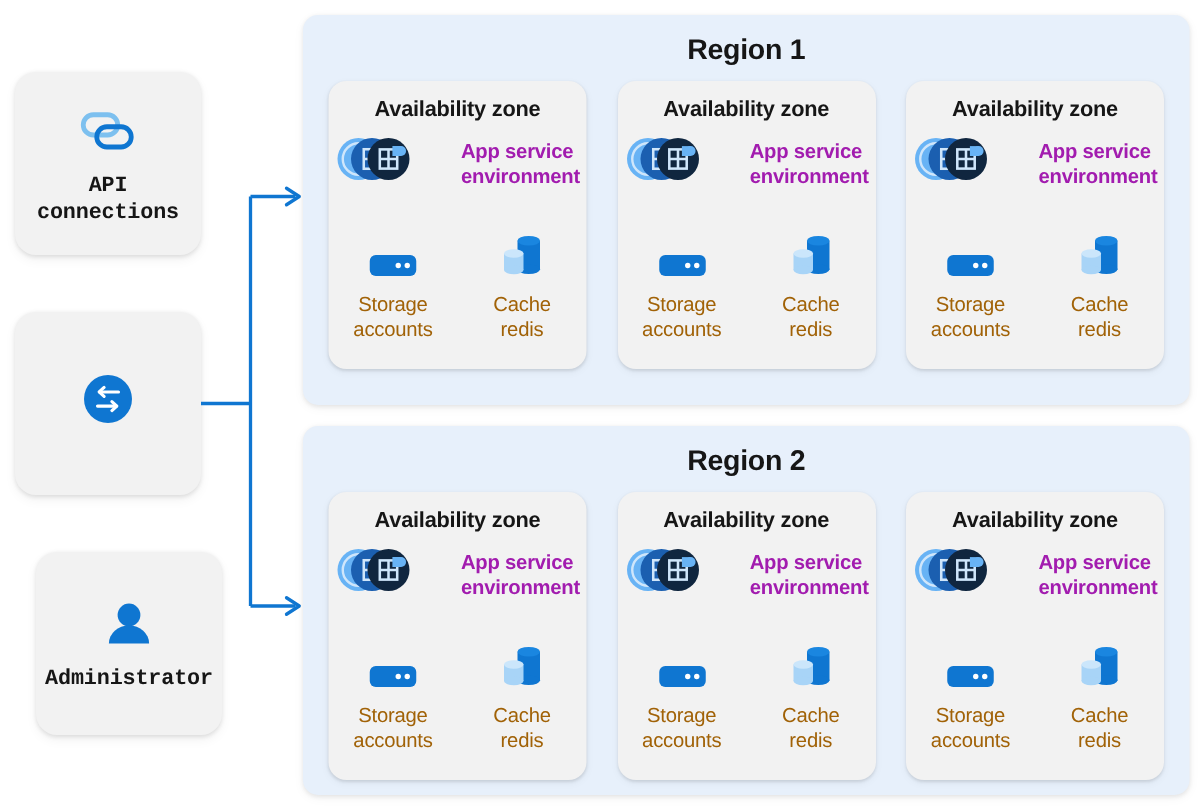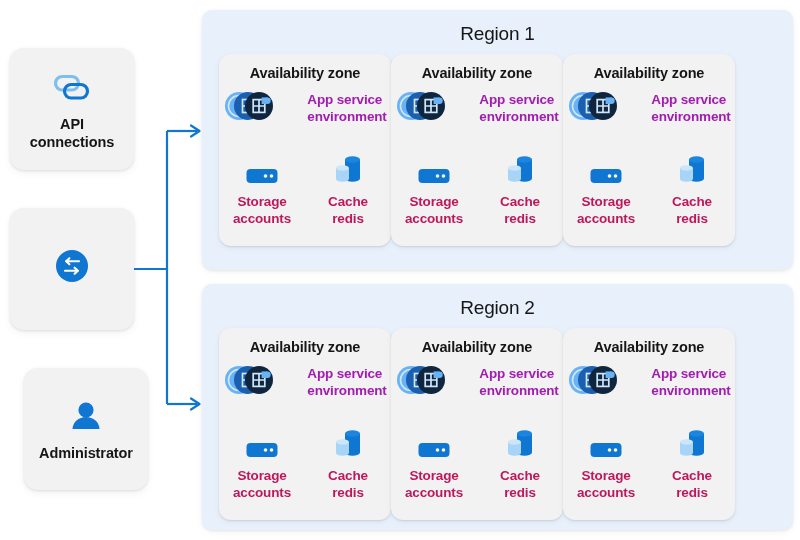--- a/index.html
+++ b/index.html
@@ -23,20 +23,21 @@
   .side-card {
     position: absolute;
     width: 124px;
     background: #f2f2f2;
     border-radius: 14px;
     box-shadow: 0 1px 3px rgba(0,0,0,0.10), 0 3px 8px rgba(0,0,0,0.05);
     display: flex;
     flex-direction: column;
     align-items: center;
     justify-content: center;
+    font-family: Liberation Mono, monospace;
   }
   #card-api        { left: 10px; top: 48px;  height: 122px; }
   #card-traffic    { left: 10px; top: 208px; height: 122px; }
   #card-admin      { left: 24px; top: 368px; height: 122px; }
 
   .side-icon {
     height: 42px;
     display: flex;
     align-items: center;
     justify-content: center;
@@ -68,30 +69,30 @@
     background: #e7f0fb;
     border-radius: 10px;
     box-shadow: 0 1px 3px rgba(0,0,0,0.08), 0 2px 8px rgba(0,0,0,0.045);
   }
   #region-1 { top: 10px;  height: 260px; }
   #region-2 { top: 284px; height: 246px; }
 
   .region-title {
     text-align: center;
     font-size: 19px;
-    font-weight: 400;
+    font-weight: 700;
     color: #161616;
     letter-spacing: -0.2px;
     padding-top: 13px;
   }
   #region-2 .region-title { }
 
   .zones {
     display: flex;
-    justify-content: flex-start;
+    justify-content: space-between;
     padding: 0 17px;
     margin-top: 9px;
   }
 
   
   .az {
     width: 172px;
     height: 192px;
     background: #f2f2f2;
     border-radius: 12px;
@@ -146,22 +147,22 @@
   .svc-icon {
     height: 40px;
     display: flex;
     align-items: flex-end;
     justify-content: center;
     margin-bottom: 7px;
   }
   .svc-label {
     font-size: 13.5px;
     line-height: 17px;
-    color: #be185d;
-    font-weight: 700;
+    color: #a16207;
+    font-weight: 400;
     text-align: center;
     letter-spacing: -0.15px;
     white-space: pre-line;
   }
 </style>
 </head>
 <body>
 
 <div id="diagram">
 

